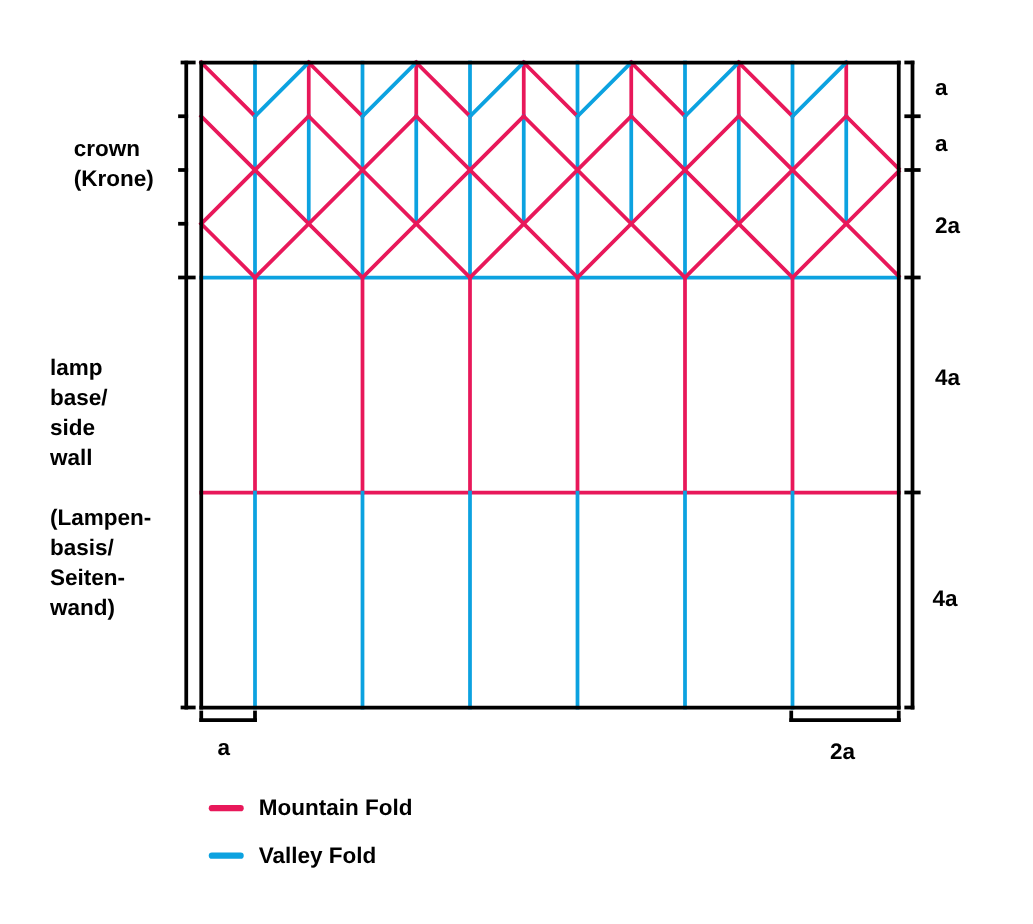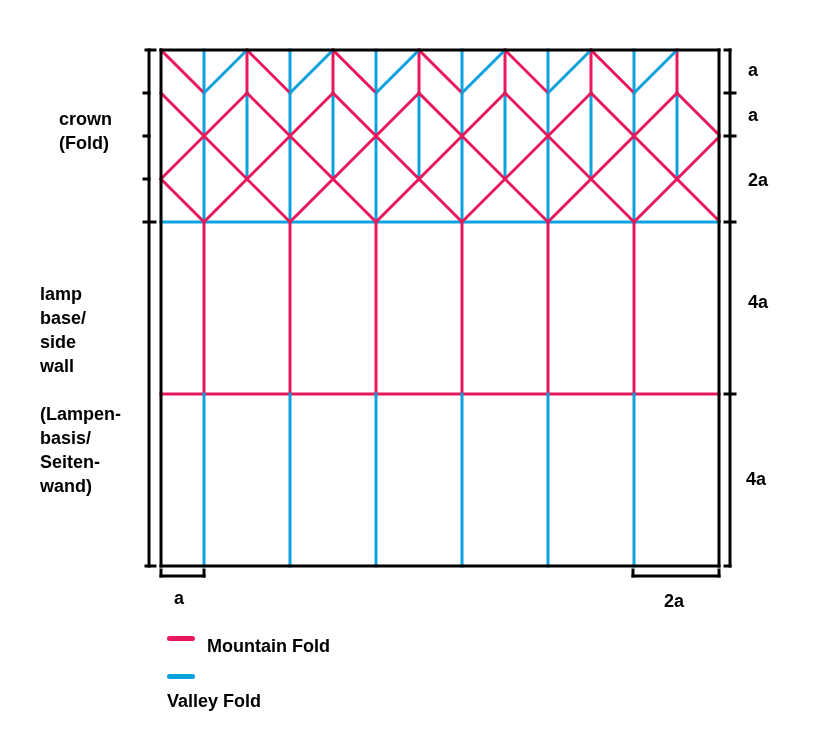--- a/index.html
+++ b/index.html
@@ -1,21 +1,21 @@
 <!DOCTYPE html>
 <html><head>
 <meta charset="utf-8">
 <style>
   html, body { margin: 0; padding: 0; background: #ffffff; }
   body { width: 826px; height: 739px; position: relative; overflow: hidden;
          font-family: "Liberation Sans", sans-serif; font-weight: bold; color: #000; }
   #diagram { position: absolute; left: 0; top: 0; }
   .label { position: absolute; font-size: 18px; line-height: 24px; white-space: pre; }
   .dim { position: absolute; font-size: 18px; }
-  .legend-item { position: absolute; display: flex; gap: 12px; font-size: 18px; }
+  .legend-item { position: absolute; display: flex; align-items: center; gap: 12px; font-size: 18px; }
   .legend-swatch { width: 28px; height: 5px; border-radius: 3px; }
 </style>
 </head>
 <body>
 
 <svg id="diagram" width="826" height="739" xmlns="http://www.w3.org/2000/svg">
   <g id="folds">
       <line x1="161" y1="222" x2="719" y2="222" stroke="#0CA2E0" stroke-width="3" stroke-linecap="square"></line>
       <line x1="161" y1="394" x2="719" y2="394" stroke="#E8185A" stroke-width="3" stroke-linecap="square"></line>
       <line x1="204" y1="50" x2="204" y2="222" stroke="#0CA2E0" stroke-width="3" stroke-linecap="square"></line>
@@ -100,21 +100,21 @@
       <line x1="161" y1="576" x2="204" y2="576" stroke="#000000" stroke-width="3" stroke-linecap="square"></line>
       <line x1="161" y1="570" x2="161" y2="576" stroke="#000000" stroke-width="3" stroke-linecap="square"></line>
       <line x1="204" y1="570" x2="204" y2="576" stroke="#000000" stroke-width="3" stroke-linecap="square"></line>
       <line x1="633" y1="576" x2="719" y2="576" stroke="#000000" stroke-width="3" stroke-linecap="square"></line>
       <line x1="633" y1="570" x2="633" y2="576" stroke="#000000" stroke-width="3" stroke-linecap="square"></line>
       <line x1="719" y1="570" x2="719" y2="576" stroke="#000000" stroke-width="3" stroke-linecap="square"></line>
     </g>
 </svg>
 
 <div class="label" style="left:59px;top:107px;">crown
-(Fold)</div>
+(Krone)</div>
 <div class="label" style="left:40px;top:282px;">lamp
 base/
 side
 wall
 
 (Lampen-
 basis/
 Seiten-
 wand)</div>
 
@@ -124,16 +124,16 @@
 <div class="dim" style="left:748px;top:292px;">4a</div>
 <div class="dim" style="left:746px;top:469px;">4a</div>
 
 <div class="dim" style="left:174px;top:588px;">a</div>
 <div class="dim" style="left:664px;top:591px;">2a</div>
 
 <div class="legend-item" style="left:167px;top:636px;">
   <span class="legend-swatch" style="background:#E8185A"></span>
   <span>Mountain Fold</span>
 </div>
-<div class="legend-item" style="left:167px;top:674px;flex-direction:column;">
+<div class="legend-item" style="left:167px;top:674px;">
   <span class="legend-swatch" style="background:#0CA2E0"></span>
   <span>Valley Fold</span>
 </div>
 
 </body></html>

